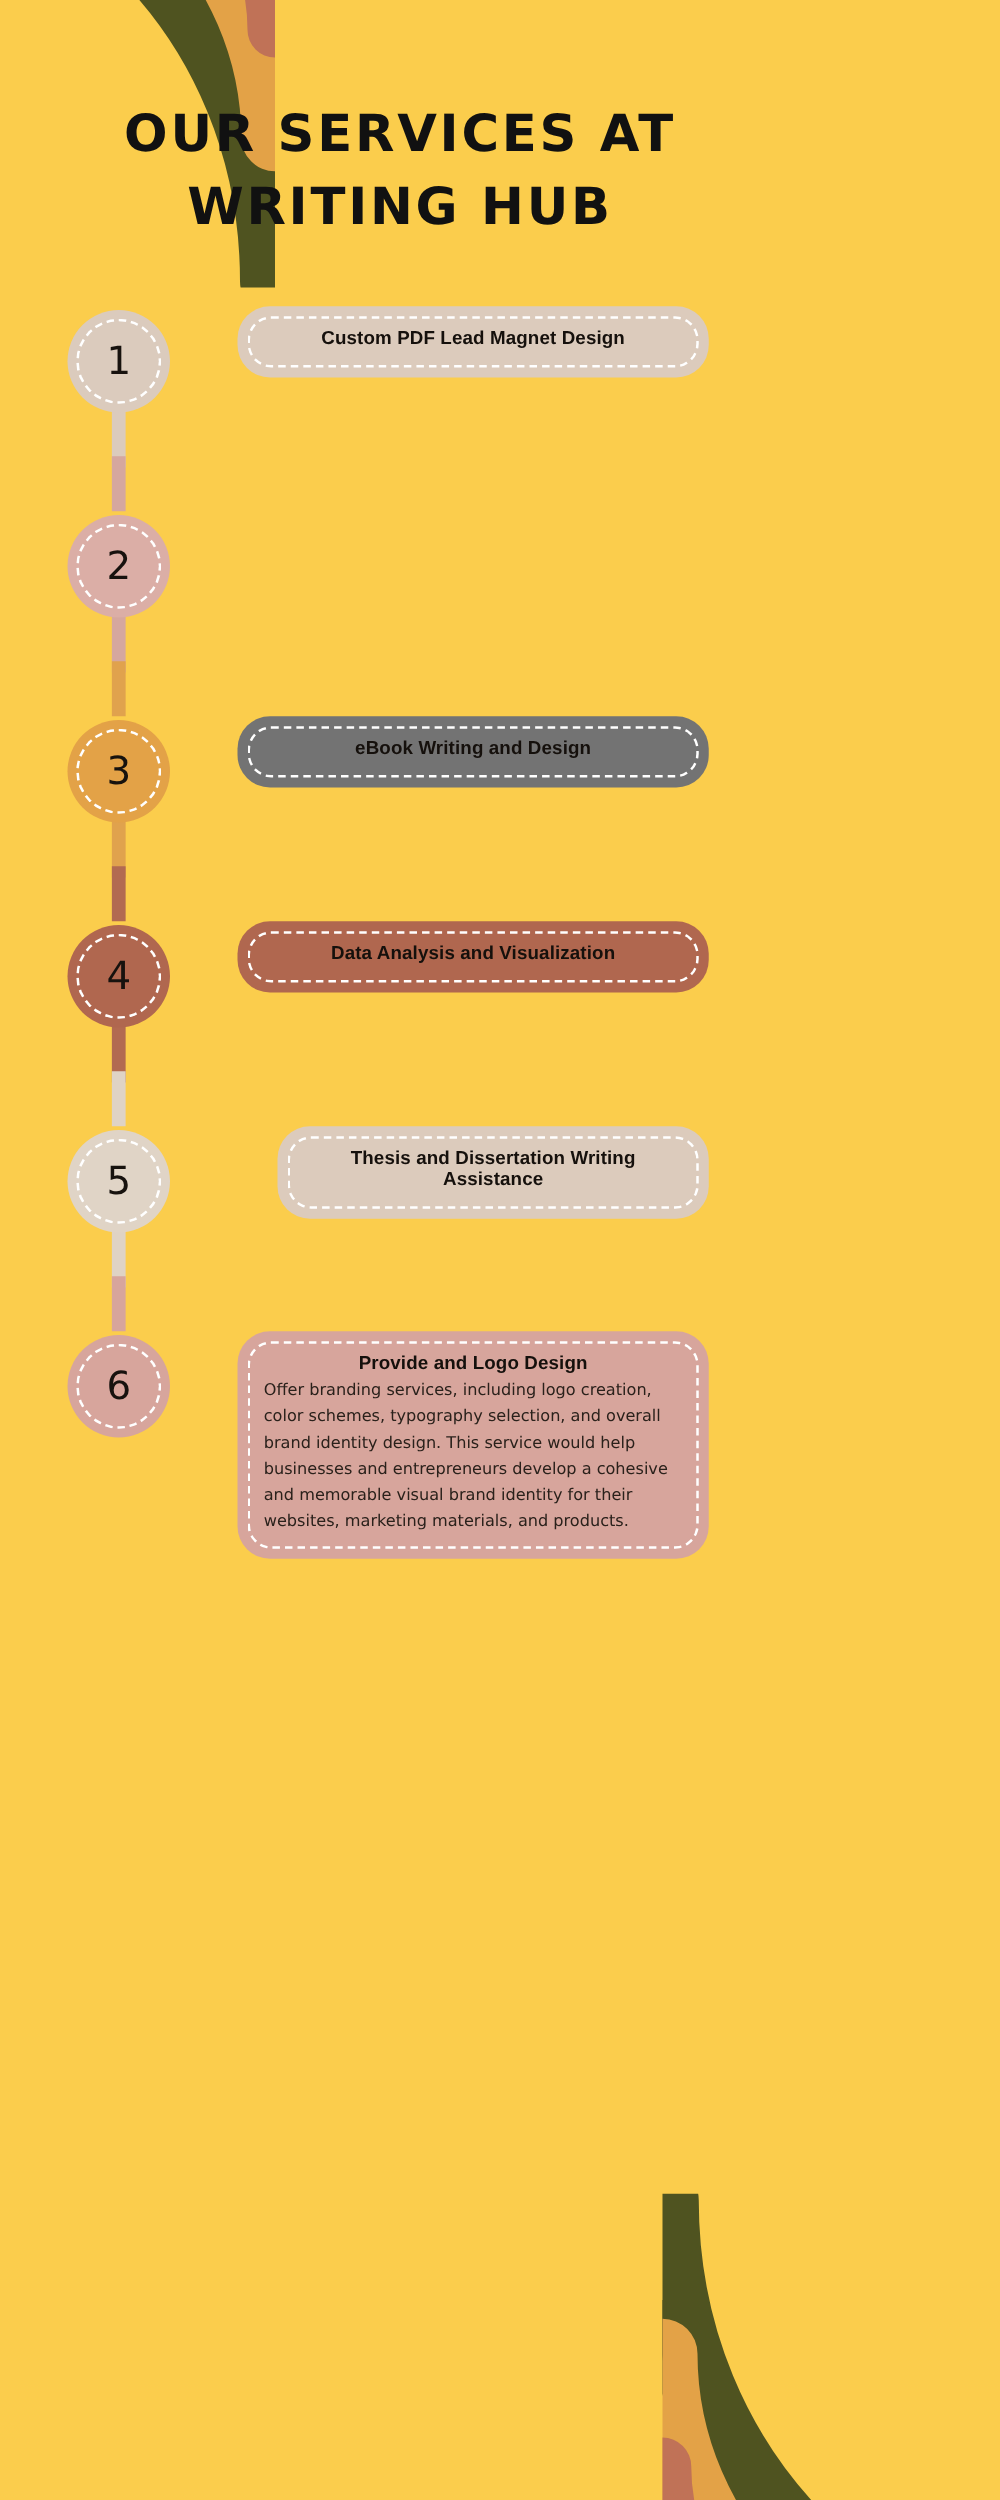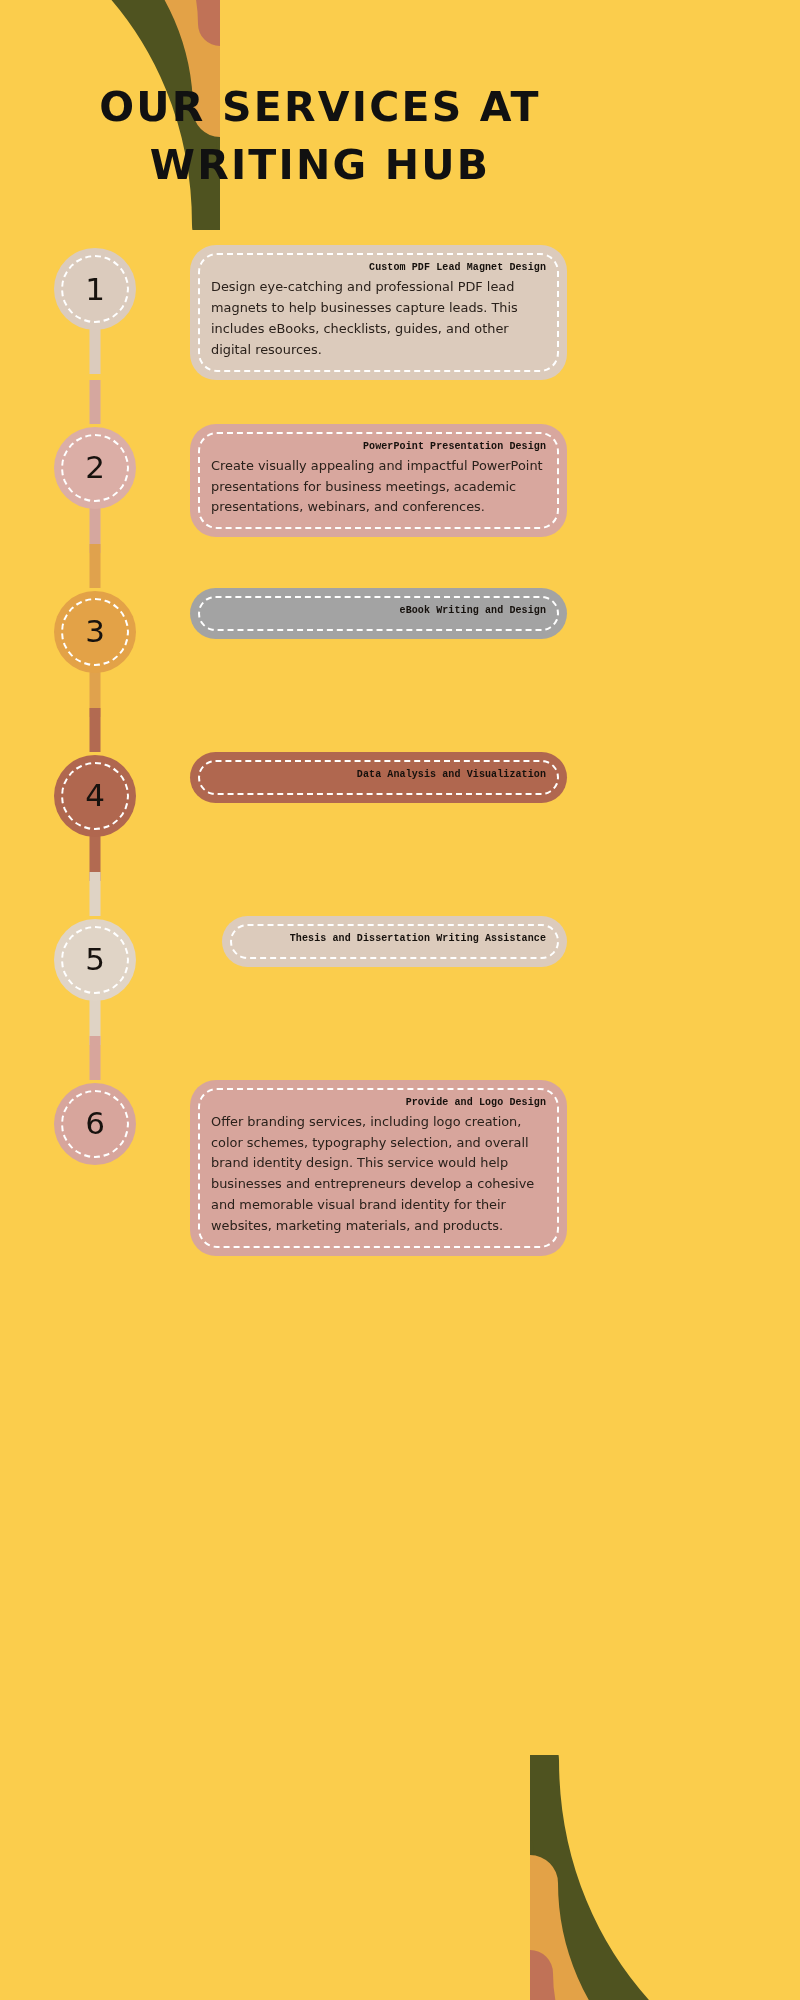--- a/index.html
+++ b/index.html
@@ -134,25 +134,25 @@
   }
   .card::after {
     content: "";
     position: absolute;
     inset: 8px;
     border-radius: 19px;
     border: 2px dashed #FFFFFF;
     pointer-events: none;
   }
   .card-title {
-    font-family: Liberation Mono, monospace;
+    font-family: Liberation Sans, sans-serif;
     font-weight: bold;
-    font-size: 10px;
+    font-size: 15px;
     color: #15100C;
-    text-align: right;
+    text-align: center;
     letter-spacing: 0.1px;
     margin-bottom: 4px;
     position: relative;
     z-index: 2;
   }
   .card-body {
     font-family: "DejaVu Sans", sans-serif;
     font-size: 12.9px;
     line-height: 1.62;
     color: #2A211B;
@@ -188,49 +188,44 @@
   <div class="timeline" id="timeline">
       <div class="row">
         <div class="rail">
           <div class="connector" style="background: rgb(219, 203, 189); height: 100%;"></div>
           <div class="circle" style="background: rgb(219, 203, 189);">
             <span class="circle-num">1</span>
           </div>
         </div>
         <div class="card" style="background: rgb(220, 203, 188);">
           <div class="card-title">Custom PDF Lead Magnet Design</div>
-          <div class="card-body">Design eye-catching and professional PDF lead magnets to help businesses capture leads. This includes eBooks, checklists, guides, and other digital resources.</div>
         </div>
       </div>
       <div class="spacer" style="position: relative;">
         <div style="position: absolute; top: 0px; left: 95px; transform: translateX(-50%); width: 11px; height: 100%; background: rgb(213, 167, 159);"></div>
       </div>
       <div class="row">
         <div class="rail">
           <div class="connector" style="background: rgb(213, 167, 159); height: 100%;"></div>
           <div class="circle" style="background: rgb(219, 174, 166);">
             <span class="circle-num">2</span>
           </div>
         </div>
-        <div class="card" style="background: rgb(216, 167, 158);">
-          <div class="card-title">PowerPoint Presentation Design</div>
-          <div class="card-body">Create visually appealing and impactful PowerPoint presentations for business meetings, academic presentations, webinars, and conferences.</div>
-        </div>
       </div>
       <div class="spacer" style="position: relative;">
         <div style="position: absolute; top: 0px; left: 95px; transform: translateX(-50%); width: 11px; height: 100%; background: rgb(224, 162, 77);"></div>
       </div>
       <div class="row">
         <div class="rail">
           <div class="connector" style="background: rgb(224, 162, 77); height: 100%;"></div>
           <div class="circle" style="background: rgb(227, 162, 71);">
             <span class="circle-num">3</span>
           </div>
         </div>
-        <div class="card" style="background: #a3a3a3;">
+        <div class="card" style="background: #737373;">
           <div class="card-title">eBook Writing and Design</div>
         </div>
       </div>
       <div class="spacer" style="position: relative;">
         <div style="position: absolute; top: 0px; left: 95px; transform: translateX(-50%); width: 11px; height: 100%; background: rgb(178, 106, 81);"></div>
       </div>
       <div class="row">
         <div class="rail">
           <div class="connector" style="background: rgb(178, 106, 81); height: 100%;"></div>
           <div class="circle" style="background: rgb(176, 103, 79);">

